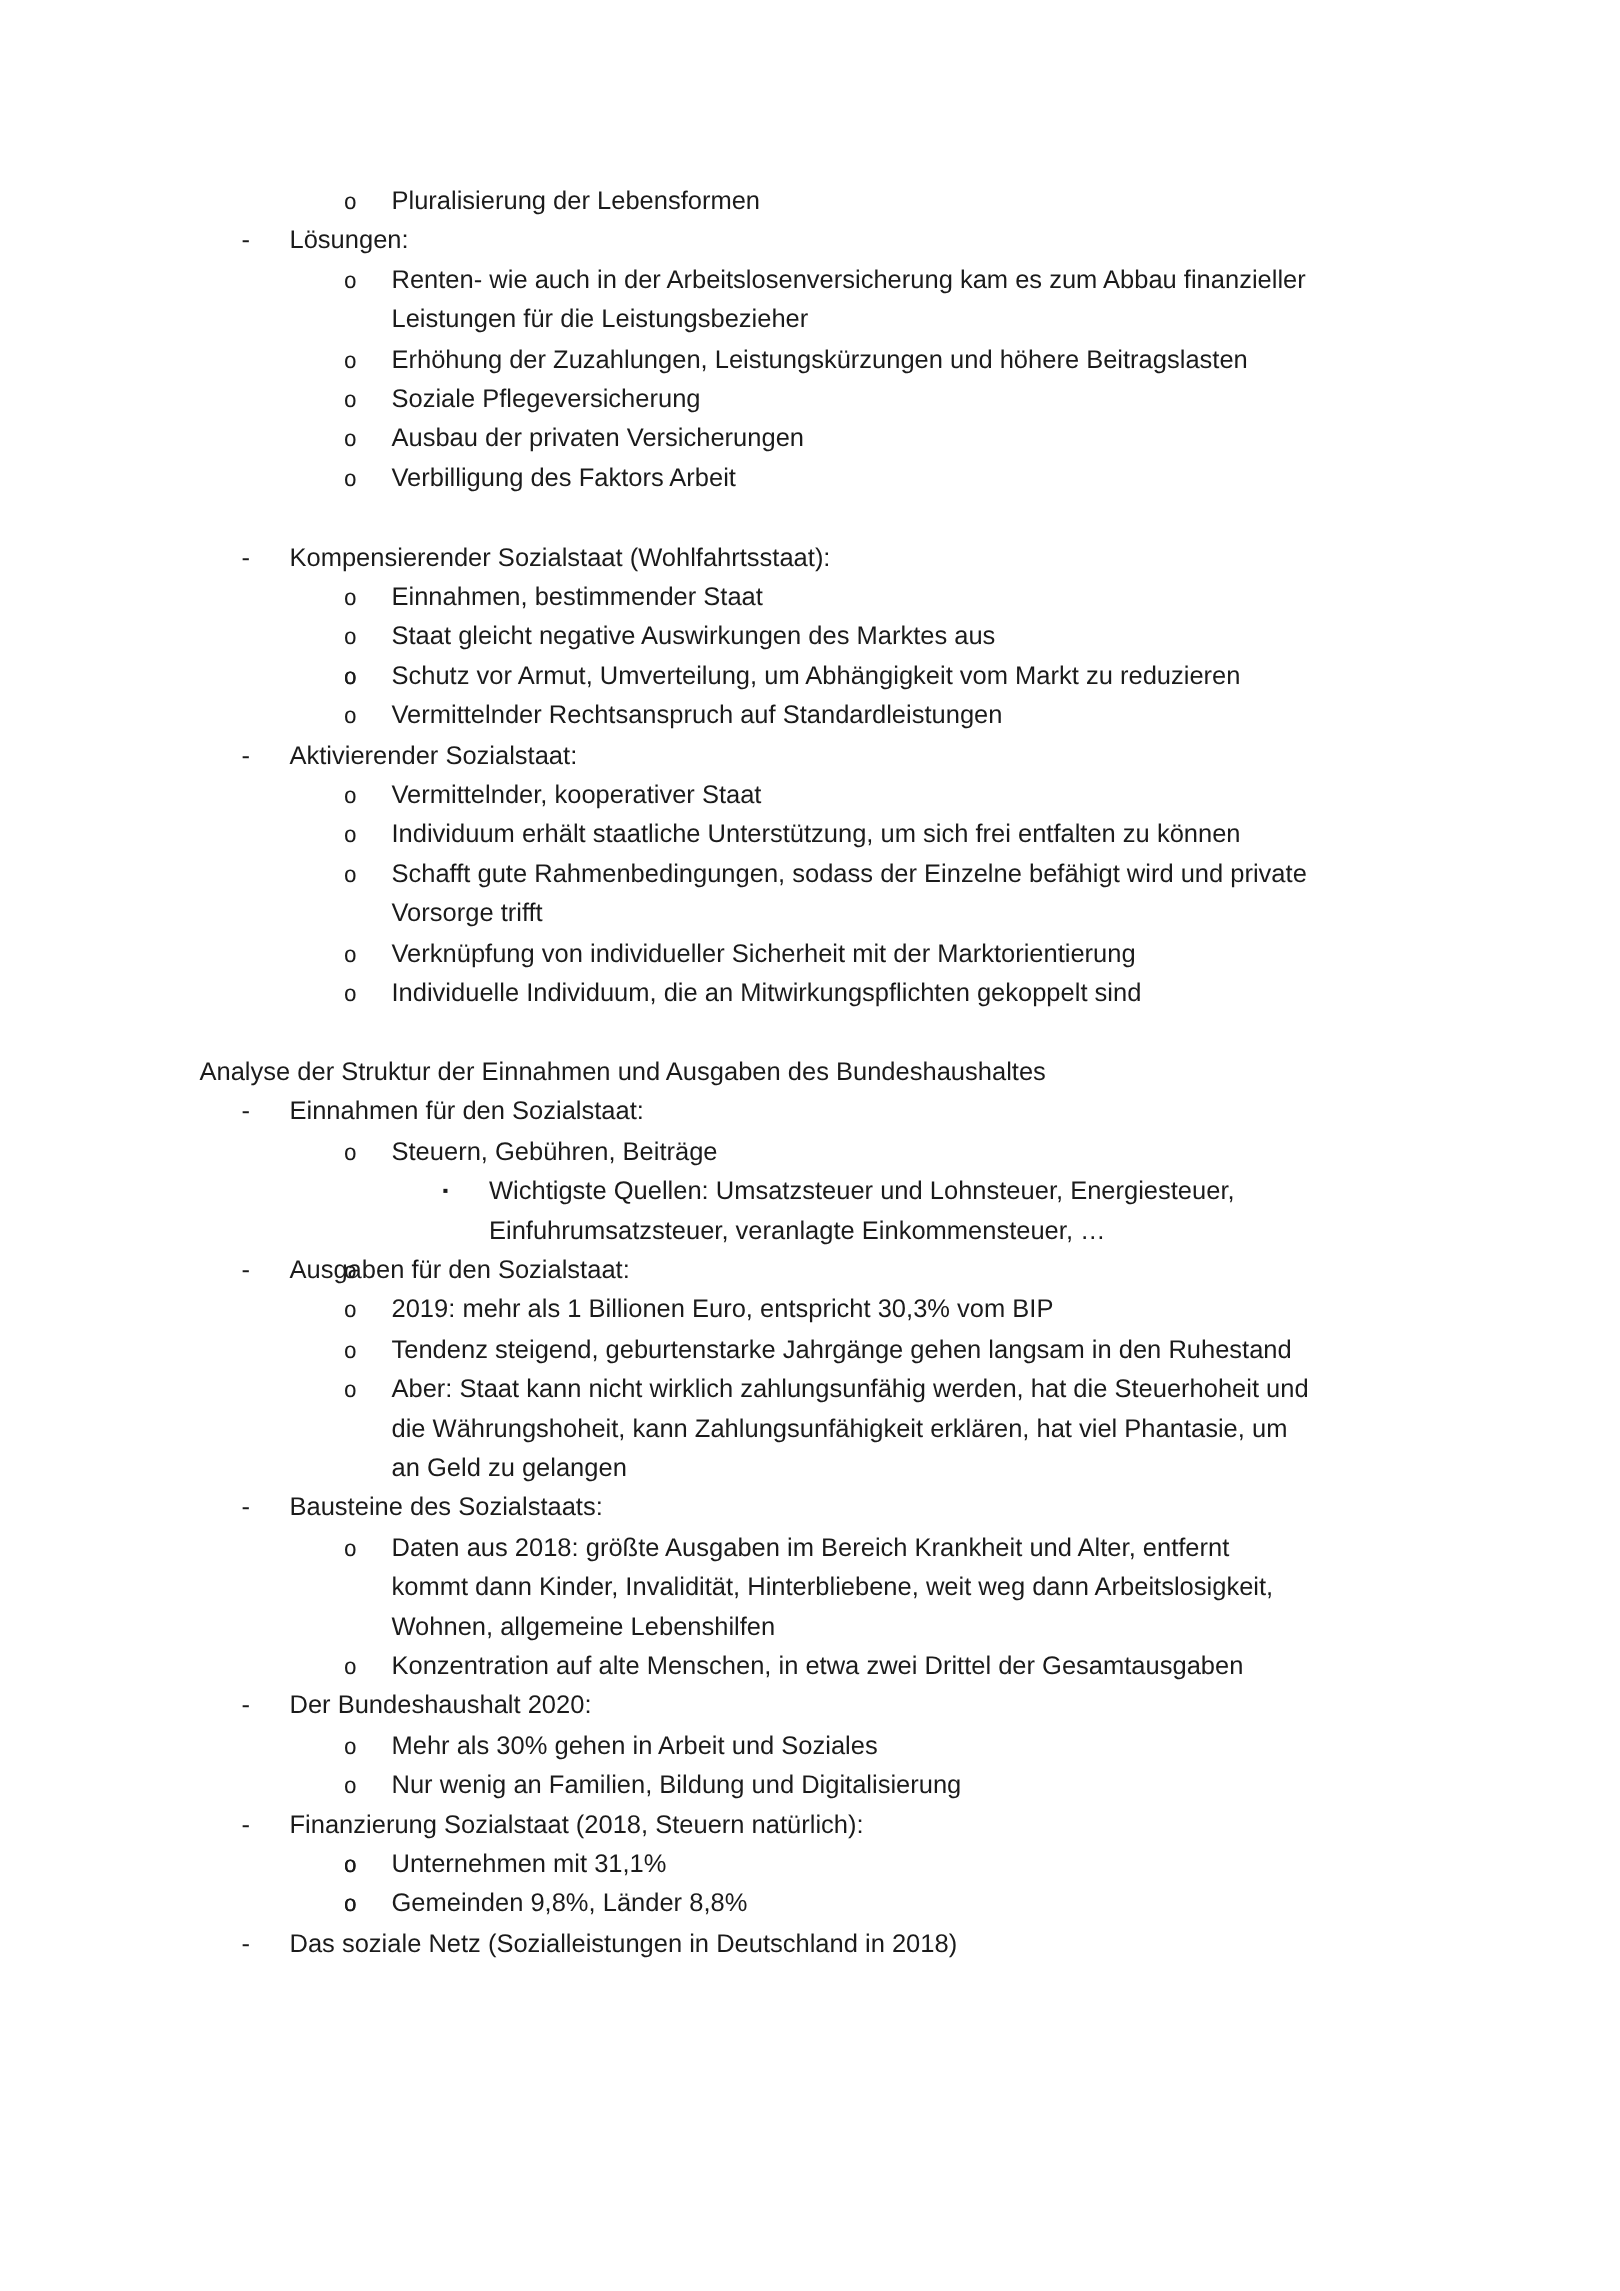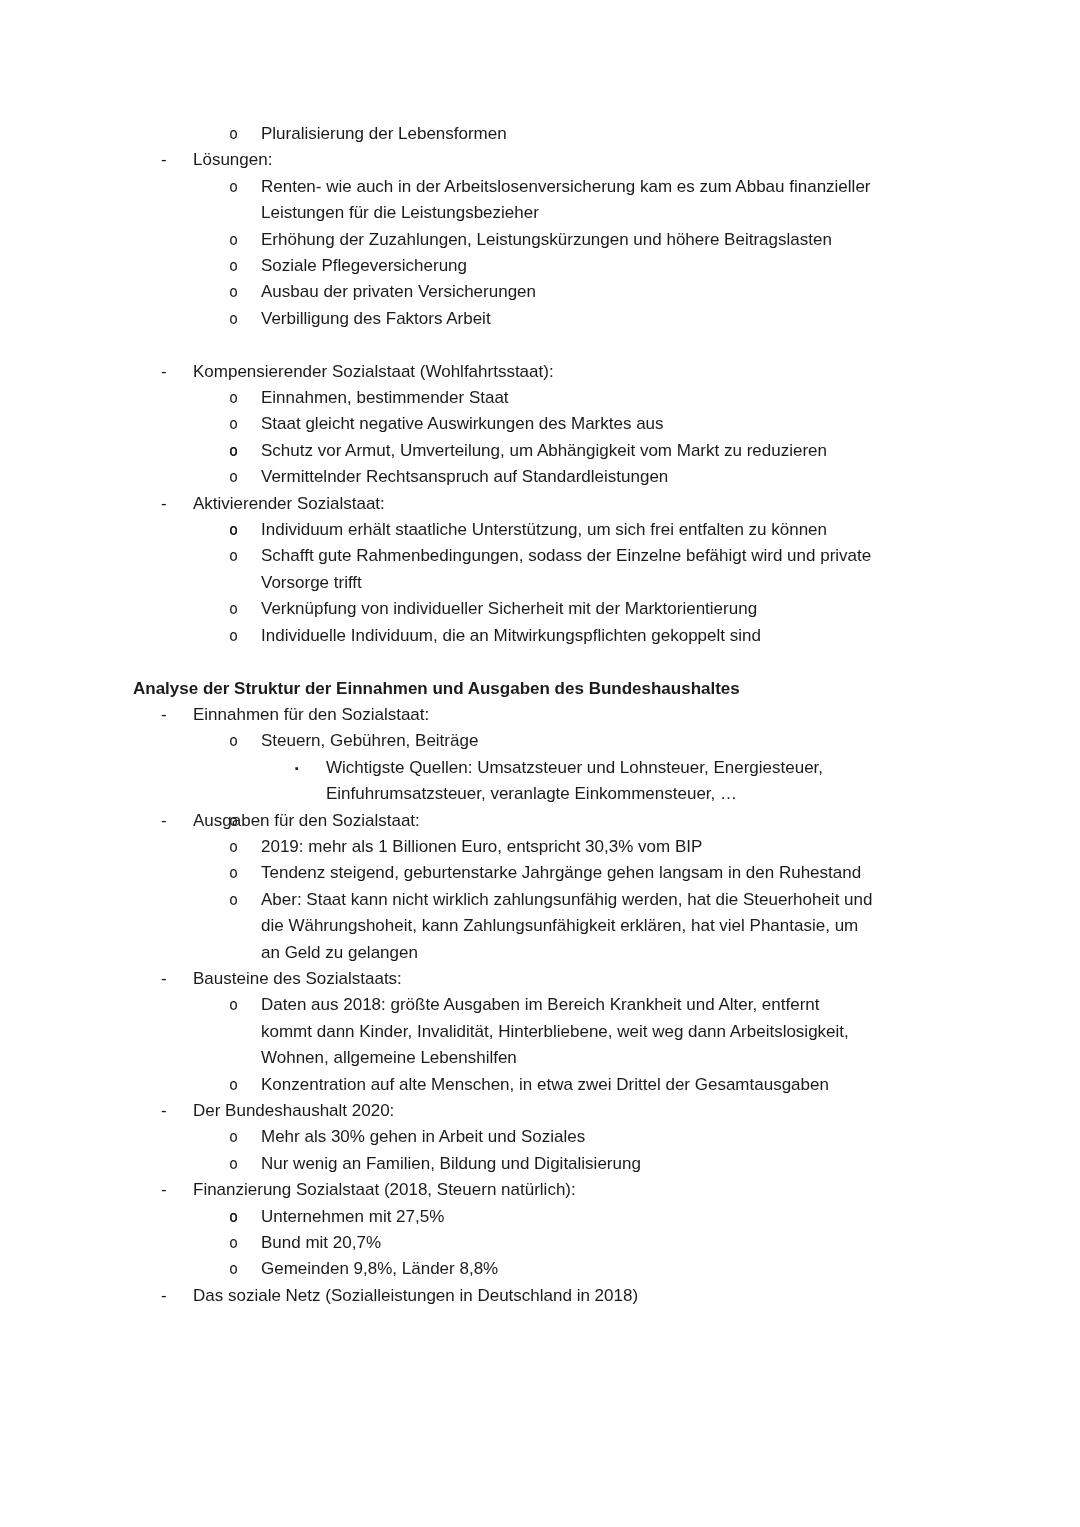--- a/index.html
+++ b/index.html
@@ -18,21 +18,21 @@
   }
   .content {
     position: absolute;
     top: 121px;
     left: 133px;
     width: 830px;
     font-size: 17px;
     line-height: 26.4px;
   }
   .heading {
-    font-weight: bold;
+    font-weight: normal;
   }
   .li {
     position: relative;
   }
   .li .txt {
     display: block;
     white-space: pre-line;
   }
   .l1 { padding-left: 60px; }
   .l2 { padding-left: 128px; }
@@ -125,20 +125,21 @@
     <span class="txt">Vermittelnder Rechtsanspruch auf Standardleistungen</span>
   </div>
 
   <div class="li l1">
     <span class="bullet">-</span>
     <span class="txt">Aktivierender Sozialstaat:</span>
   </div>
 
   <div class="li l2">
     <span class="bullet">o</span>
+    <span class="txt">Vermittelnder, kooperativer Staat</span>
   </div>
 
   <div class="li l2">
     <span class="bullet">o</span>
     <span class="txt">Individuum erhält staatliche Unterstützung, um sich frei entfalten zu können</span>
   </div>
 
   <div class="li l2">
     <span class="bullet">o</span>
     <span class="txt">Schafft gute Rahmenbedingungen, sodass der Einzelne befähigt wird und private
@@ -239,26 +240,25 @@
     <span class="bullet">-</span>
     <span class="txt">Finanzierung Sozialstaat (2018, Steuern natürlich):</span>
   </div>
 
   <div class="li l2">
     <span class="bullet">o</span>
   </div>
 
   <div class="li l2">
     <span class="bullet">o</span>
-    <span class="txt">Unternehmen mit 27,5%</span>
-  </div>
-
-  <div class="li l2">
-    <span class="bullet">o</span>
-    <span class="txt">Bund mit 20,7%</span>
+    <span class="txt">Unternehmen mit 31,1%</span>
+  </div>
+
+  <div class="li l2">
+    <span class="bullet">o</span>
   </div>
 
   <div class="li l2">
     <span class="bullet">o</span>
     <span class="txt">Gemeinden 9,8%, Länder 8,8%</span>
   </div>
 
   <div class="li l1">
     <span class="bullet">-</span>
     <span class="txt">Das soziale Netz (Sozialleistungen in Deutschland in 2018)</span>

